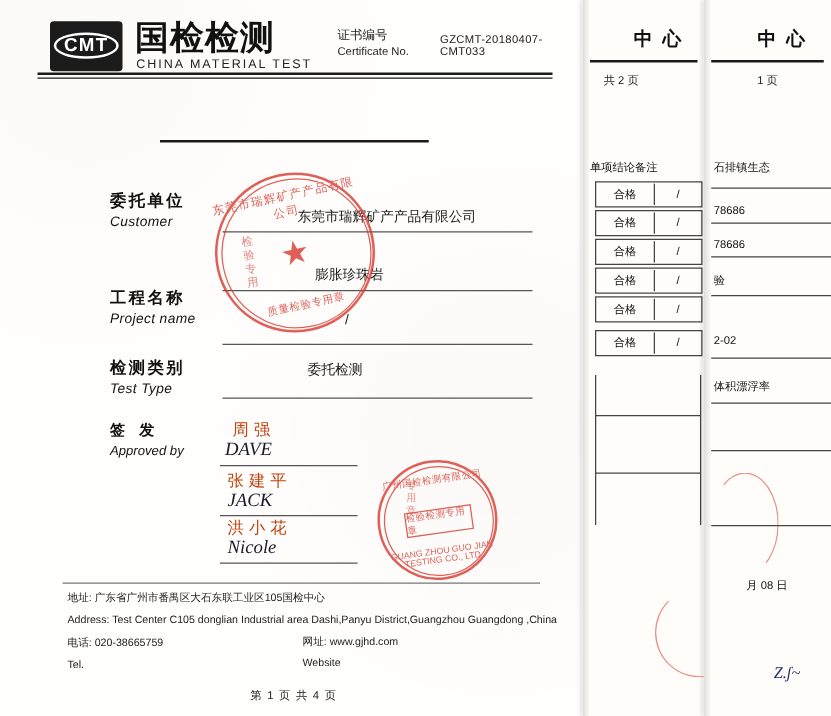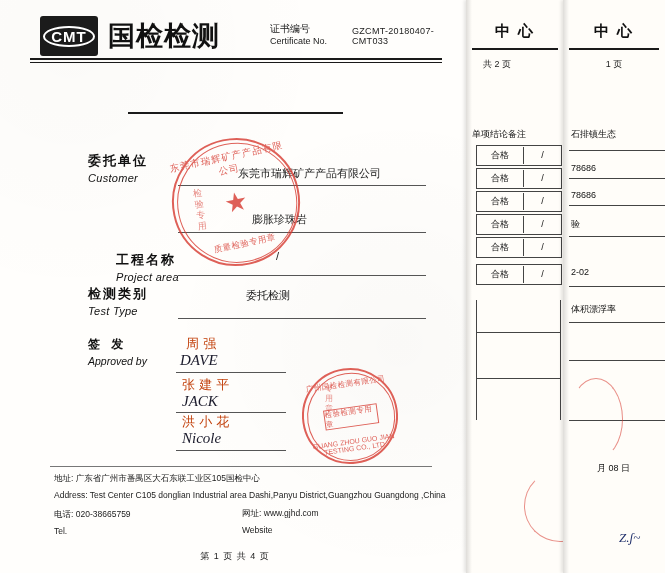--- a/index.html
+++ b/index.html
@@ -129,21 +129,21 @@
   
   .strip{
     position:absolute;top:0;height:573px;background:#fffdf9;
     box-shadow:-2px 0 3px rgba(0,0,0,.10);
     overflow:hidden;
   }
   .strip-a{left:466px;width:98px;}
   .strip-b{left:563px;width:102px;}
   .strip .hdr{
     position:absolute;top:22px;width:100%;text-align:center;
-    font-size:15px;font-weight:bold;color:#111;letter-spacing:2px;
+    font-size:15px;font-weight:bold;color:#111;letter-spacing:2px;padding-left:12px;
   }
   .strip .hline{position:absolute;top:48px;left:6px;right:6px;height:2px;background:#1a1a1a;}
   .strip .pg{position:absolute;top:58px;width:100%;text-align:center;font-size:9px;color:#222;}
   .sub-hd{position:absolute;font-size:9px;color:#111;}
   .cellrow{
     position:absolute;border:1px solid #444;font-size:9px;color:#111;
     display:flex;align-items:center;
   }
   .cellrow .c1{flex:0 0 46px;text-align:center;border-right:1px solid #444;line-height:17px;}
   .cellrow .c2{flex:1;text-align:center;line-height:17px;}
@@ -168,20 +168,21 @@
 <div class="page">
 
   <div class="sheet">
 
     <div class="logo-row">
       <div class="cmt-badge">
         <span class="oval">CMT</span>
       </div>
       <div class="name-block">
         <div class="cn-name">国检检测</div>
+        <div class="en-name">CHINA MATERIAL TEST</div>
       </div>
     </div>
 
     <div class="cert-no-block">
       <div class="cn">证书编号</div>
       <div class="en">Certificate No.</div>
     </div>
     <div class="cert-no-val">GZCMT-20180407-CMT033</div>
 
     <div class="hr-top"></div>
@@ -192,23 +193,23 @@
     <div class="field" style="top:152px;">
       <div class="cn">委托单位</div>
       <div class="en">Customer</div>
     </div>
     <div class="fval" style="left:238px;top:166px;">东莞市瑞辉矿产产品有限公司</div>
     <div class="fline" style="left:178px;top:185px;width:248px;"></div>
 
     <div class="fval" style="left:252px;top:212px;">膨胀珍珠岩</div>
     <div class="fline" style="left:178px;top:232px;width:248px;"></div>
 
-    <div class="field" style="top:251px;margin-left:28px;">
+    <div class="field" style="top:229px;">
       <div class="cn">工程名称</div>
-      <div class="en">Project area</div>
+      <div class="en">Project name</div>
     </div>
     <div class="fval" style="left:276px;top:250px;">/</div>
     <div class="fline" style="left:178px;top:275px;width:248px;"></div>
 
     <div class="field" style="top:285px;">
       <div class="cn">检测类别</div>
       <div class="en">Test Type</div>
     </div>
     <div class="fval" style="left:246px;top:288px;">委托检测</div>
     <div class="fline" style="left:178px;top:318px;width:248px;"></div>

